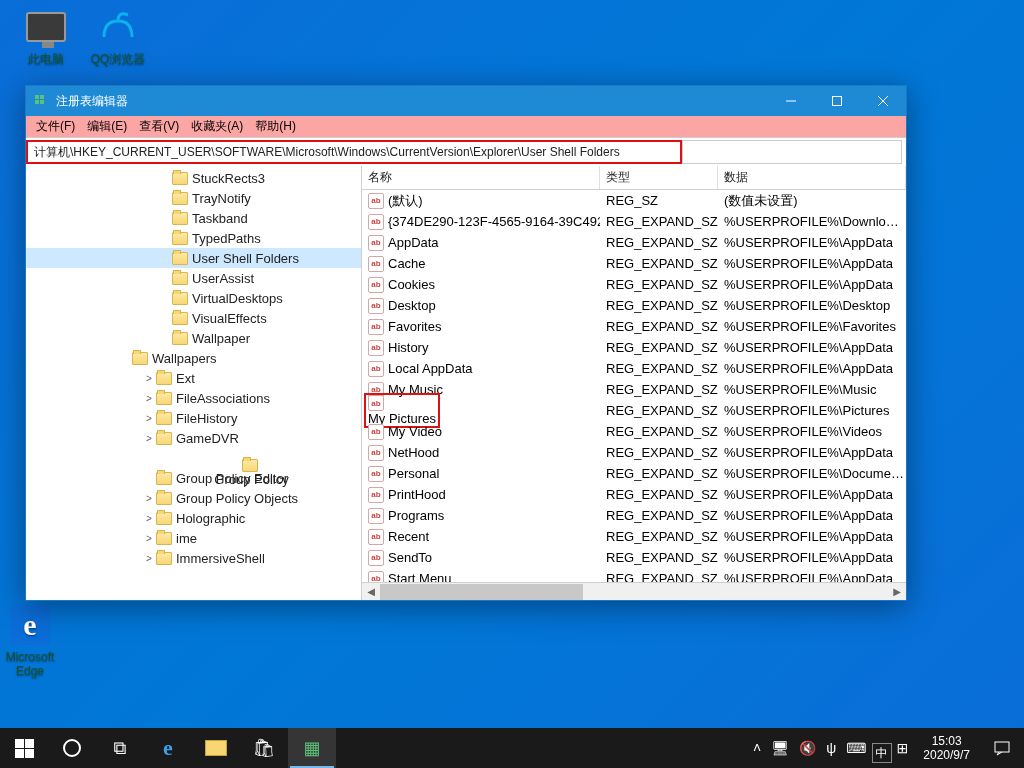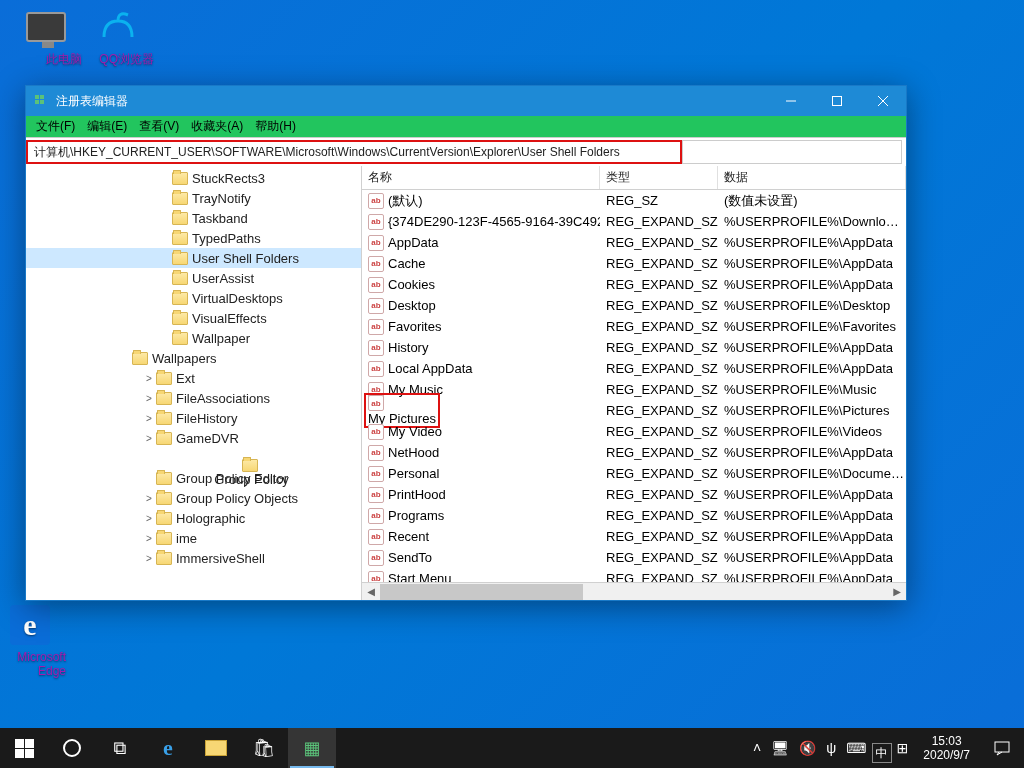--- a/index.html
+++ b/index.html
@@ -1,37 +1,37 @@
 <!DOCTYPE html>
 <html><head>
 <meta charset="utf-8">
 <style>
 * { margin:0; padding:0; box-sizing:border-box; font-family:"Microsoft YaHei","Segoe UI",Tahoma,sans-serif; }
 html,body { width:1024px; height:768px; overflow:hidden; }
 body { background:linear-gradient(135deg,#0a6dd8 0%,#0078d7 50%,#0a6dd8 100%); position:relative; }
 
 
-.desk-icon { position:absolute; width:72px; text-align:right; color:#a21caf; font-size:12px; text-shadow:0 1px 2px rgba(0,0,0,.5); cursor:pointer; }
+.desk-icon { position:absolute; width:72px; text-align:center; color:#14532d; font-size:12px; text-shadow:0 1px 2px rgba(0,0,0,.5); cursor:pointer; }
 .desk-icon .ic { width:42px; height:42px; margin:0 auto 4px; display:flex; align-items:center; justify-content:center; }
 .desk-icon .lbl { line-height:14px; }
 .pc-ic { background:#3a3a3a; border:2px solid #999; border-radius:3px; width:40px; height:30px; position:relative; }
 .pc-ic:after { content:""; position:absolute; bottom:-8px; left:14px; width:12px; height:6px; background:#888; }
 .qq-ic svg { width:40px; height:40px; }
 .edge-ic { width:40px; height:40px; background:#0a6dd8; border-radius:4px; display:flex; align-items:center; justify-content:center; }
 .edge-ic:before { content:"e"; color:#fff; font-size:30px; font-weight:bold; font-family:Georgia; }
 
 
 .win { position:absolute; left:25px; top:85px; width:882px; height:516px; background:#fff; box-shadow:0 6px 30px rgba(0,0,0,.4); display:flex; flex-direction:column; border:1px solid #1979c7; }
 .titlebar { height:30px; background:#1e8ad6; color:#fff; display:flex; align-items:center; font-size:12px; }
 .titlebar .ticon { margin:0 8px; display:flex; }
 .titlebar .ttext { flex:1; }
 .tbtn { width:46px; height:30px; display:flex; align-items:center; justify-content:center; cursor:pointer; }
 .tbtn svg { stroke:#fff; fill:none; }
 
-.menubar { height:22px; background:#22c55e; border-bottom:1px solid #ccc; display:flex; align-items:center; font-size:12px; padding:0 4px; }
+.menubar { height:22px; background:#fca5a5; border-bottom:1px solid #ccc; display:flex; align-items:center; font-size:12px; padding:0 4px; }
 .menubar span { padding:2px 6px; cursor:pointer; }
 
 .addr { height:24px; border:2px solid #d11; margin:2px 0; display:flex; align-items:center; font-size:12px; padding:0 6px; color:#222; background:#fff; }
 .addr-outer { display:flex; }
 .addr-right { flex:1; border:1px solid #ccc; height:24px; margin:2px 4px 2px 0; }
 
 .body { flex:1; display:flex; overflow:hidden; }
 .tree { width:336px; border-right:1px solid #d0d0d0; overflow-y:auto; font-size:13px; color:#222; position:relative; padding:2px 0; }
 .tree-scroll { height:100%; overflow:hidden; }
 .tnode { height:20px; display:flex; align-items:center; cursor:pointer; white-space:nowrap; }

